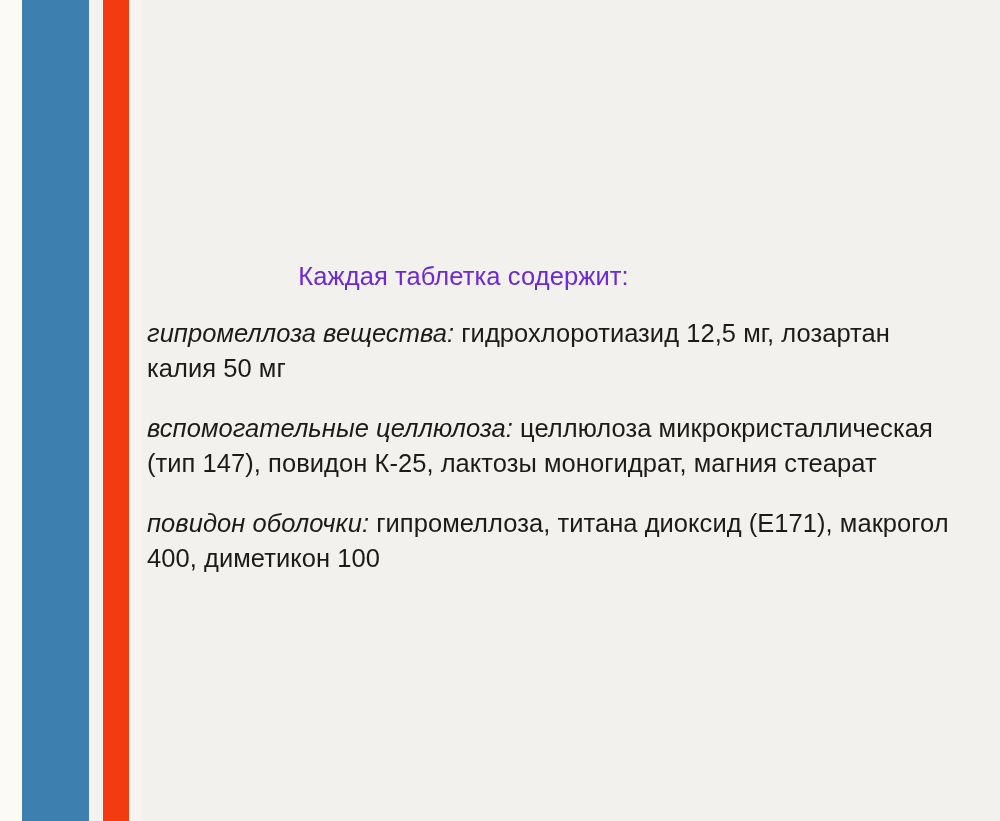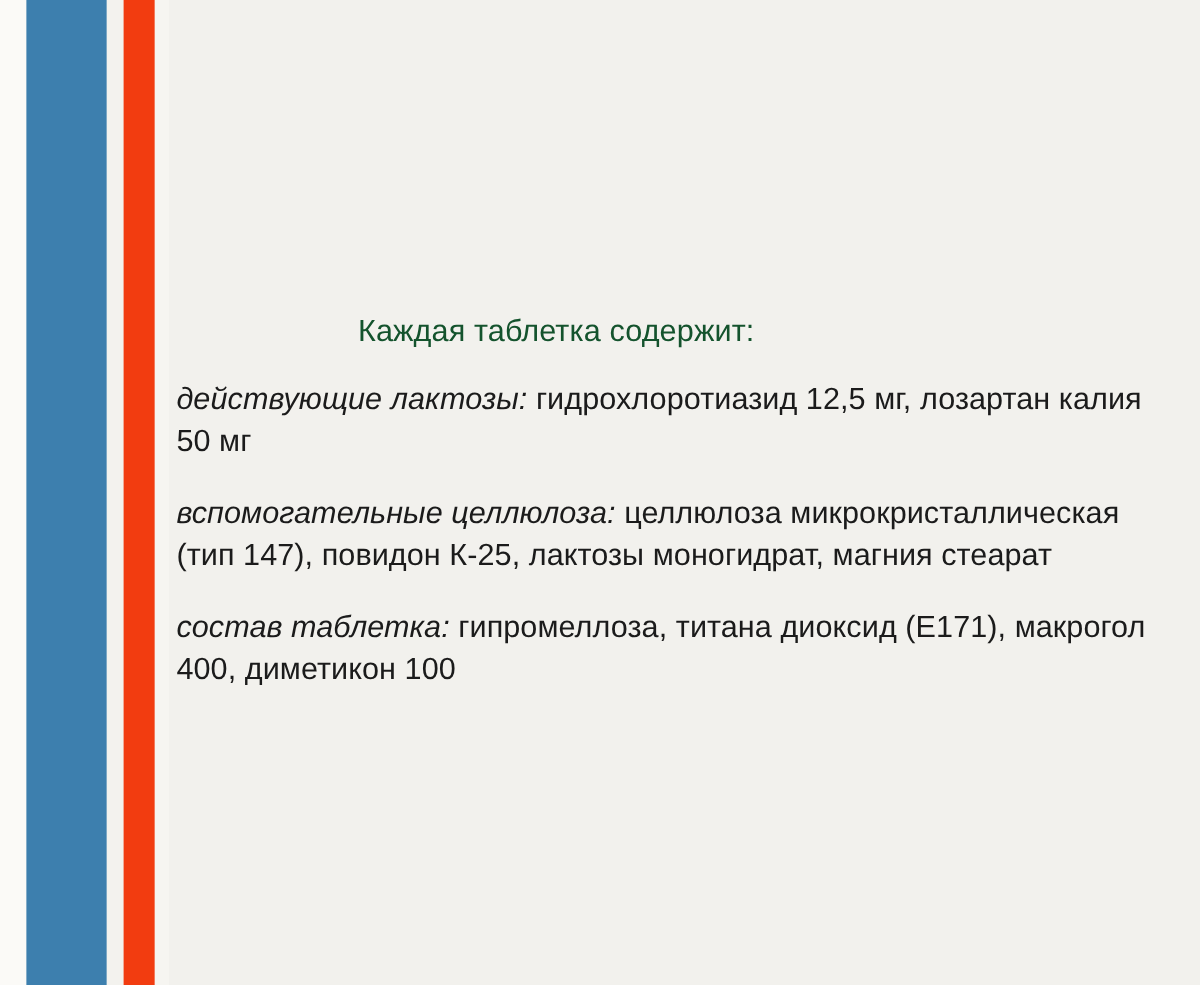--- a/index.html
+++ b/index.html
@@ -59,21 +59,21 @@
   }
   .content {
     position: absolute;
     left: 147px;
     right: 40px;
     top: 262px;
   }
   .heading {
     text-align: center;
     font-size: 25.5px;
-    color: #14532d;
+    color: #6d28d9;
     margin: 0 0 25px 0;
     letter-spacing: 0.1px;
     padding-right: 180px;
   }
   .para {
     font-size: 25.5px;
     line-height: 35px;
     color: #1b1b1b;
     margin: 0 0 25px 0;
     letter-spacing: 0.05px;
@@ -93,20 +93,20 @@
   <div class="left-margin"></div>
   <div class="stripe-blue"></div>
   <div class="stripe-white-gap"></div>
   <div class="stripe-red"></div>
   <div class="stripe-white-right"></div>
 
   <div class="content">
 
     <p class="heading">Каждая таблетка содержит:</p>
 
-    <p class="para"><span class="lead">действующие лактозы:</span><span> гидрохлоротиазид 12,5 мг, лозартан калия 50 мг</span></p>
+    <p class="para"><span class="lead">гипромеллоза вещества:</span><span> гидрохлоротиазид 12,5 мг, лозартан калия 50 мг</span></p>
 
     <p class="para"><span class="lead">вспомогательные целлюлоза:</span><span> целлюлоза микрокристаллическая (тип 147), повидон К-25, лактозы моногидрат, магния стеарат</span></p>
 
-    <p class="para"><span class="lead">состав таблетка:</span><span> гипромеллоза, титана диоксид (Е171), макрогол 400, диметикон 100</span></p>
+    <p class="para"><span class="lead">повидон оболочки:</span><span> гипромеллоза, титана диоксид (Е171), макрогол 400, диметикон 100</span></p>
 
   </div>
 </div>
 
 </body></html>

